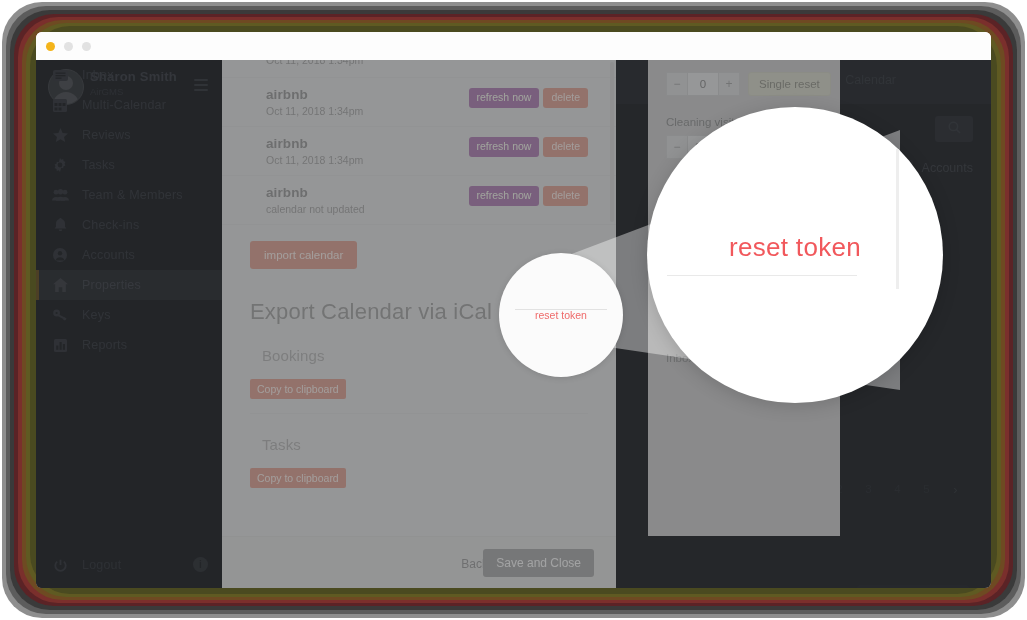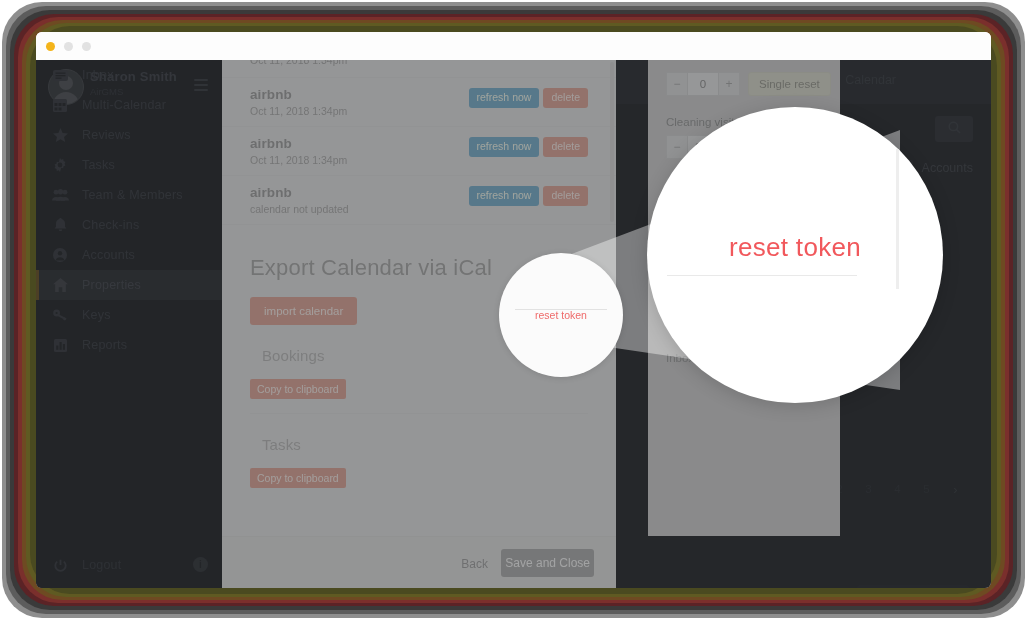--- a/index.html
+++ b/index.html
@@ -178,28 +178,28 @@
   #modal{
     position:absolute;left:186px;top:0;width:394px;height:528px;
     background:#c8c8c8;
   }
   #modal-body{
     position:absolute;left:0;top:0;width:394px;height:476px;overflow:hidden;
     background:#c8c8c8;
   }
   #modal-inner{position:absolute;left:0;top:-8px;width:394px;}
   .mrow{
-    position:relative;padding:9px 28px 9px 28px;border-bottom:1px solid #bebebe;
+    position:relative;padding:9px 28px 9px 44px;border-bottom:1px solid #bebebe;
     min-height:36px;box-sizing:border-box;
   }
   .mrow .title{font-size:13.5px;color:#4a4a4a;font-weight:600;letter-spacing:.1px;}
   .mrow .sub{font-size:10.5px;color:#5e5e5e;margin-top:3px;}
   .mrow .acts{position:absolute;right:28px;top:10px;display:flex;gap:4px;}
   .btn-green{
-    background:#0369a1;color:#e9f3dc;font-size:10.5px;padding:4px 8px;border-radius:3px;
+    background:#701a75;color:#e9f3dc;font-size:10.5px;padding:4px 8px;border-radius:3px;
     line-height:1.1;
   }
   .btn-red{
     background:#c0583e;color:#f0d9d2;font-size:10.5px;padding:4px 8px;border-radius:3px;
     line-height:1.1;
   }
   #importbtn{
     margin:16px 0 0 28px;display:inline-block;background:#c0583e;color:#f3dfd8;
     font-size:11.5px;padding:8px 14px;border-radius:3px;
   }
@@ -221,21 +221,21 @@
   #modal-foot{
     position:absolute;left:0;top:476px;width:394px;height:52px;
     background:#c4c4c4;border-top:1px solid #bbbbbb;
   }
   #backbtn{
     position:absolute;right:118px;top:14px;font-size:12px;color:#4f4f4f;
     padding:6px 10px;border-radius:3px;
   }
   #savebtn{
     position:absolute;right:22px;top:12px;background:#666666;color:#f0f0f0;
-    font-size:12px;padding:7px 4px;border-radius:3px;
+    font-size:12px;padding:7px 13px;border-radius:3px;
   }
   
   #mscroll{
     position:absolute;right:2px;top:2px;width:4px;height:160px;background:#b6b6b6;
     border-radius:2px;
   }
 
   
   #dim{
     position:absolute;left:0;top:0;width:955px;height:528px;
@@ -555,23 +555,23 @@
 
           <div class="mrow">
             <div class="title">airbnb</div>
             <div class="sub">calendar not updated</div>
             <div class="acts">
               <span class="btn-green">refresh now</span>
               <span class="btn-red">delete</span>
             </div>
           </div>
 
+          <div id="importbtn">import calendar</div>
+
           <div id="exporth">Export Calendar via iCal</div>
-
-          <div id="importbtn">import calendar</div>
 
           <div class="sect">
             <h4>Bookings</h4>
             <span class="copybtn">Copy to clipboard</span>
           </div>
 
           <div class="sect last">
             <h4>Tasks</h4>
             <span class="copybtn">Copy to clipboard</span>
           </div>

